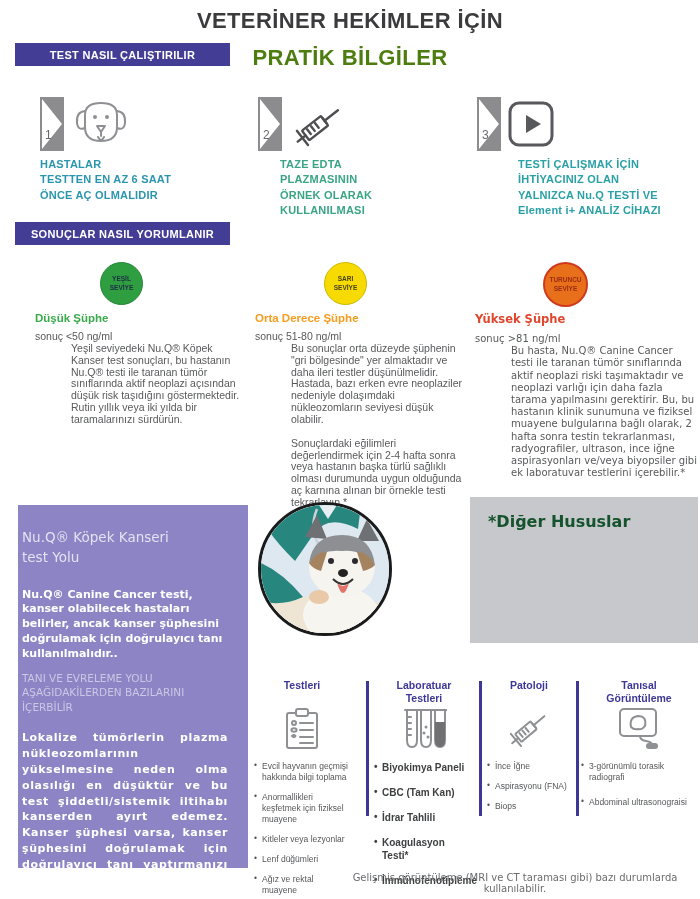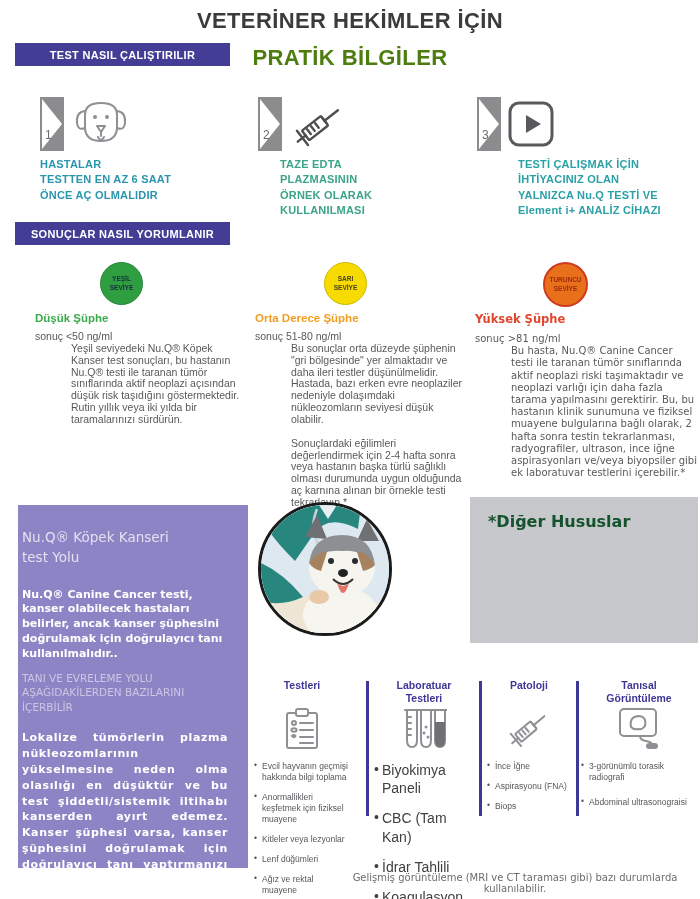--- a/index.html
+++ b/index.html
@@ -72,21 +72,21 @@
   .pw-b{left:374px;width:100px;}
   .pw-c{left:487px;width:84px;}
   .pw-d{left:581px;width:116px;}
   .pw-title{font-size:10.5px;font-weight:bold;color:#3d3795;line-height:1.2;white-space:pre-line;
             height:26px;}
   .pw-icon{height:48px;display:flex;align-items:center;justify-content:center;margin-bottom:8px;}
   .pw-items{text-align:left;}
   .pw-item{position:relative;padding-left:8px;margin-bottom:9px;font-size:8.5px;color:#555659;
            line-height:1.3;}
   .pw-item::before{content:"\2022";position:absolute;left:0;top:-1px;color:#555659;}
-  .pw-b .pw-item{font-size:14px;font-weight:normal;color:#3f4042;margin-bottom:12px;}
+  .pw-b .pw-item{font-size:10px;font-weight:bold;color:#3f4042;margin-bottom:12px;}
   .pw-b .pw-item::before{color:#3f4042;}
   .pw-footnote{font-size:5.5px;color:#8a8a8c;margin-top:2px;text-align:center;}
   .pw-divider{position:absolute;width:2.5px;background:#3d3795;top:681px;height:135px;}
   .dv1{left:366px;} .dv2{left:479px;} .dv3{left:576px;}
 
   
   .footer-note{position:absolute;left:330px;top:872px;width:370px;text-align:center;
                font-size:10px;color:#6b6c6e;font-family:"DejaVu Sans",sans-serif;}
 </style>
 </head>

